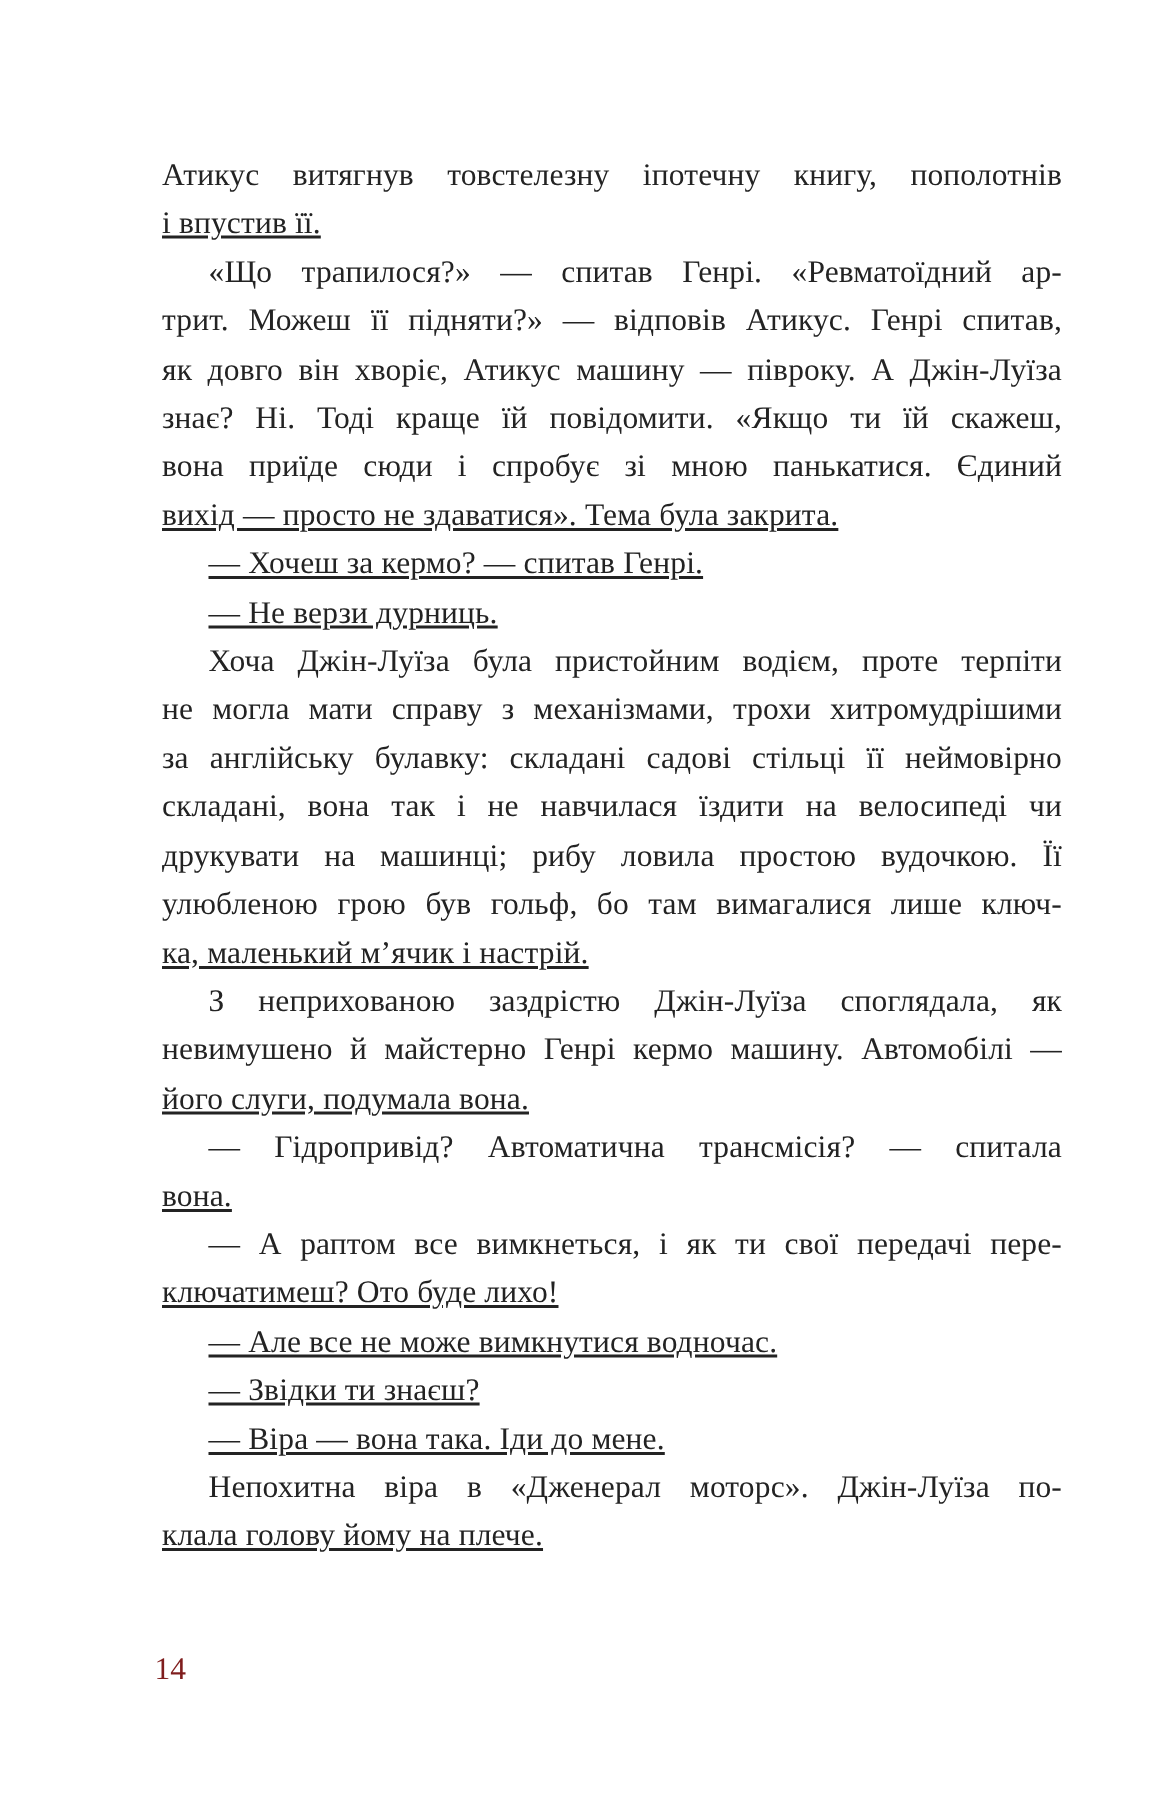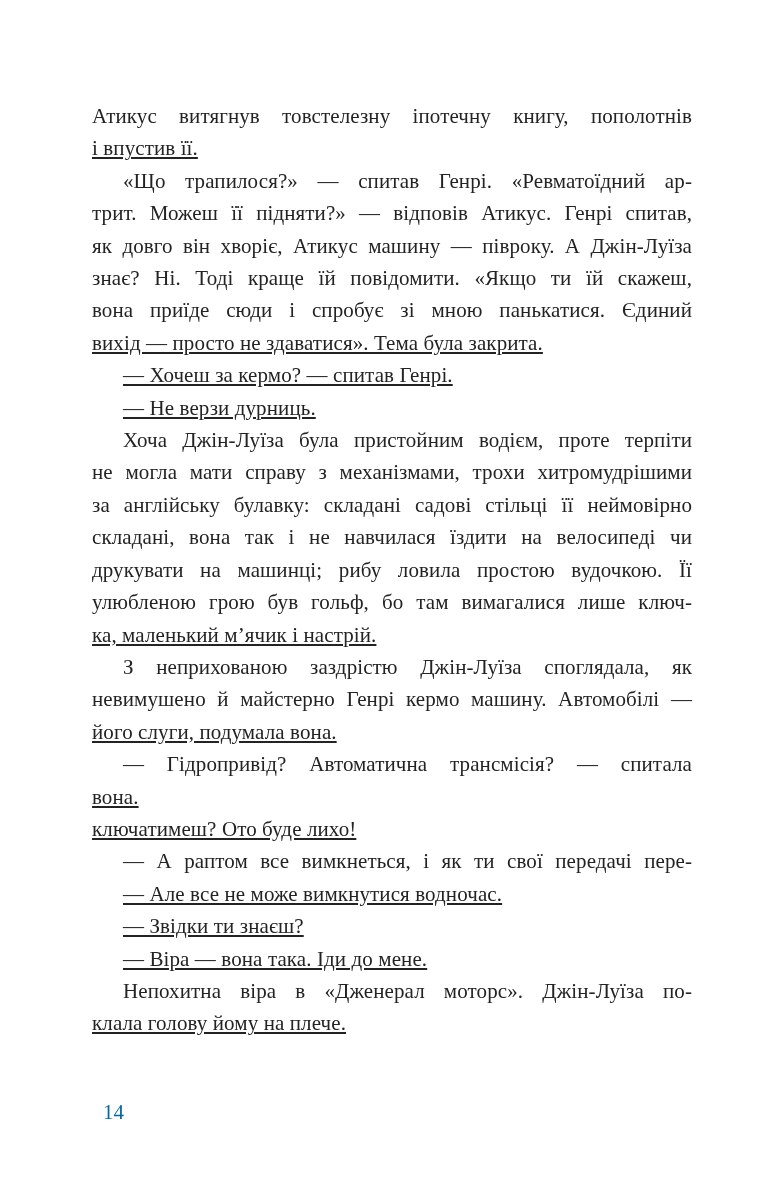--- a/index.html
+++ b/index.html
@@ -10,21 +10,21 @@
     width: 780px;
     height: 1200px;
     background: #ffffff;
     position: relative;
     overflow: hidden;
     font-family: "Liberation Serif", "DejaVu Serif", serif;
     color: #232323;
   }
   .text-block {
     position: absolute;
-    left: 92px;
+    left: 108px;
     top: 100px;
     width: 600px;
     font-size: 21px;
     line-height: 32.4px;
     letter-spacing: 0.1px;
   }
   .paragraph {
     margin: 0;
     padding: 0;
   }
@@ -39,21 +39,21 @@
   }
   .line.indent {
     text-indent: 31px;
   }
   .page-number {
     position: absolute;
     left: 103px;
     top: 1097px;
     font-size: 21px;
     line-height: 30px;
-    color: #0369a1;
+    color: #7f1d1d;
   }
 </style>
 </head>
 <body>
 
 <main class="text-block">
     <div class="paragraph">
       <div class="line">Атикус витягнув товстелезну іпотечну книгу, пополотнів</div>
       <div class="line last">і впустив її.</div>
     </div>
@@ -83,22 +83,22 @@
     <div class="paragraph">
       <div class="line indent">З неприхованою заздрістю Джін-Луїза споглядала, як</div>
       <div class="line">невимушено й майстерно Генрі кермо машину. Автомобілі —</div>
       <div class="line last">його слуги, подумала вона.</div>
     </div>
     <div class="paragraph">
       <div class="line indent">— Гідропривід? Автоматична трансмісія? — спитала</div>
       <div class="line last">вона.</div>
     </div>
     <div class="paragraph">
+      <div class="line indent">— А раптом все вимкнеться, і як ти свої передачі пере-</div>
       <div class="line last">ключатимеш? Ото буде лихо!</div>
-      <div class="line indent">— А раптом все вимкнеться, і як ти свої передачі пере-</div>
     </div>
     <div class="paragraph">
       <div class="line indent last">— Але все не може вимкнутися водночас.</div>
     </div>
     <div class="paragraph">
       <div class="line indent last">— Звідки ти знаєш?</div>
     </div>
     <div class="paragraph">
       <div class="line indent last">— Віра — вона така. Іди до мене.</div>
     </div>

